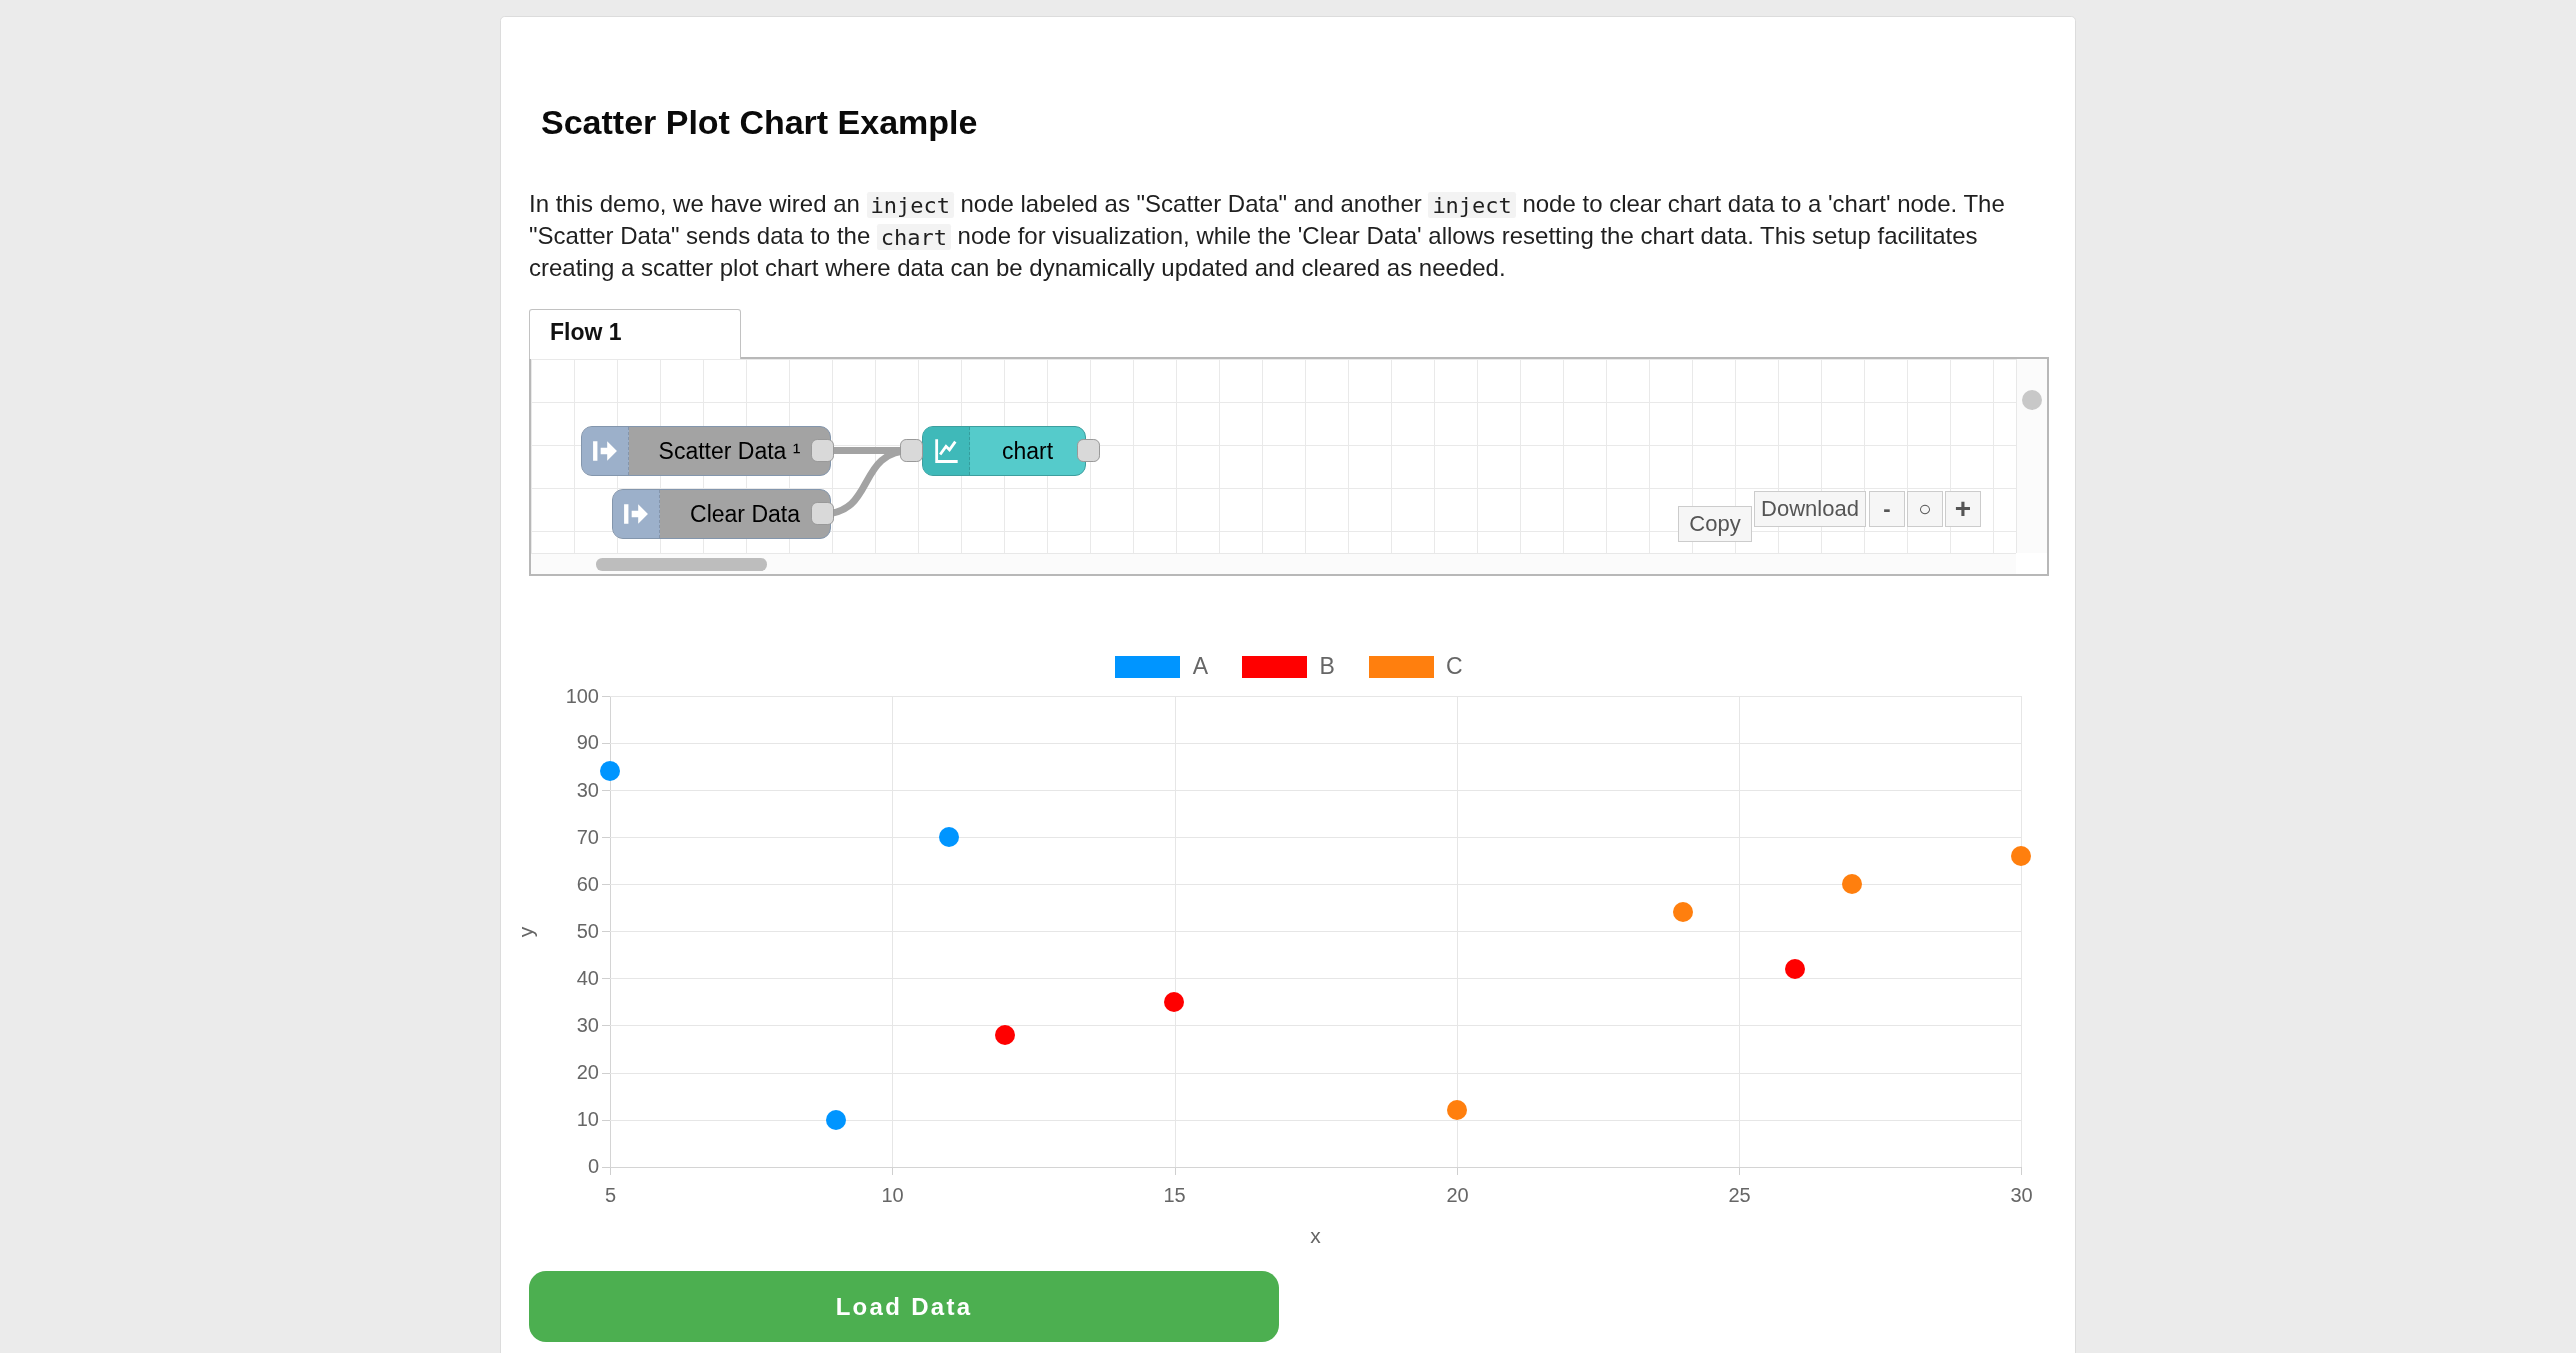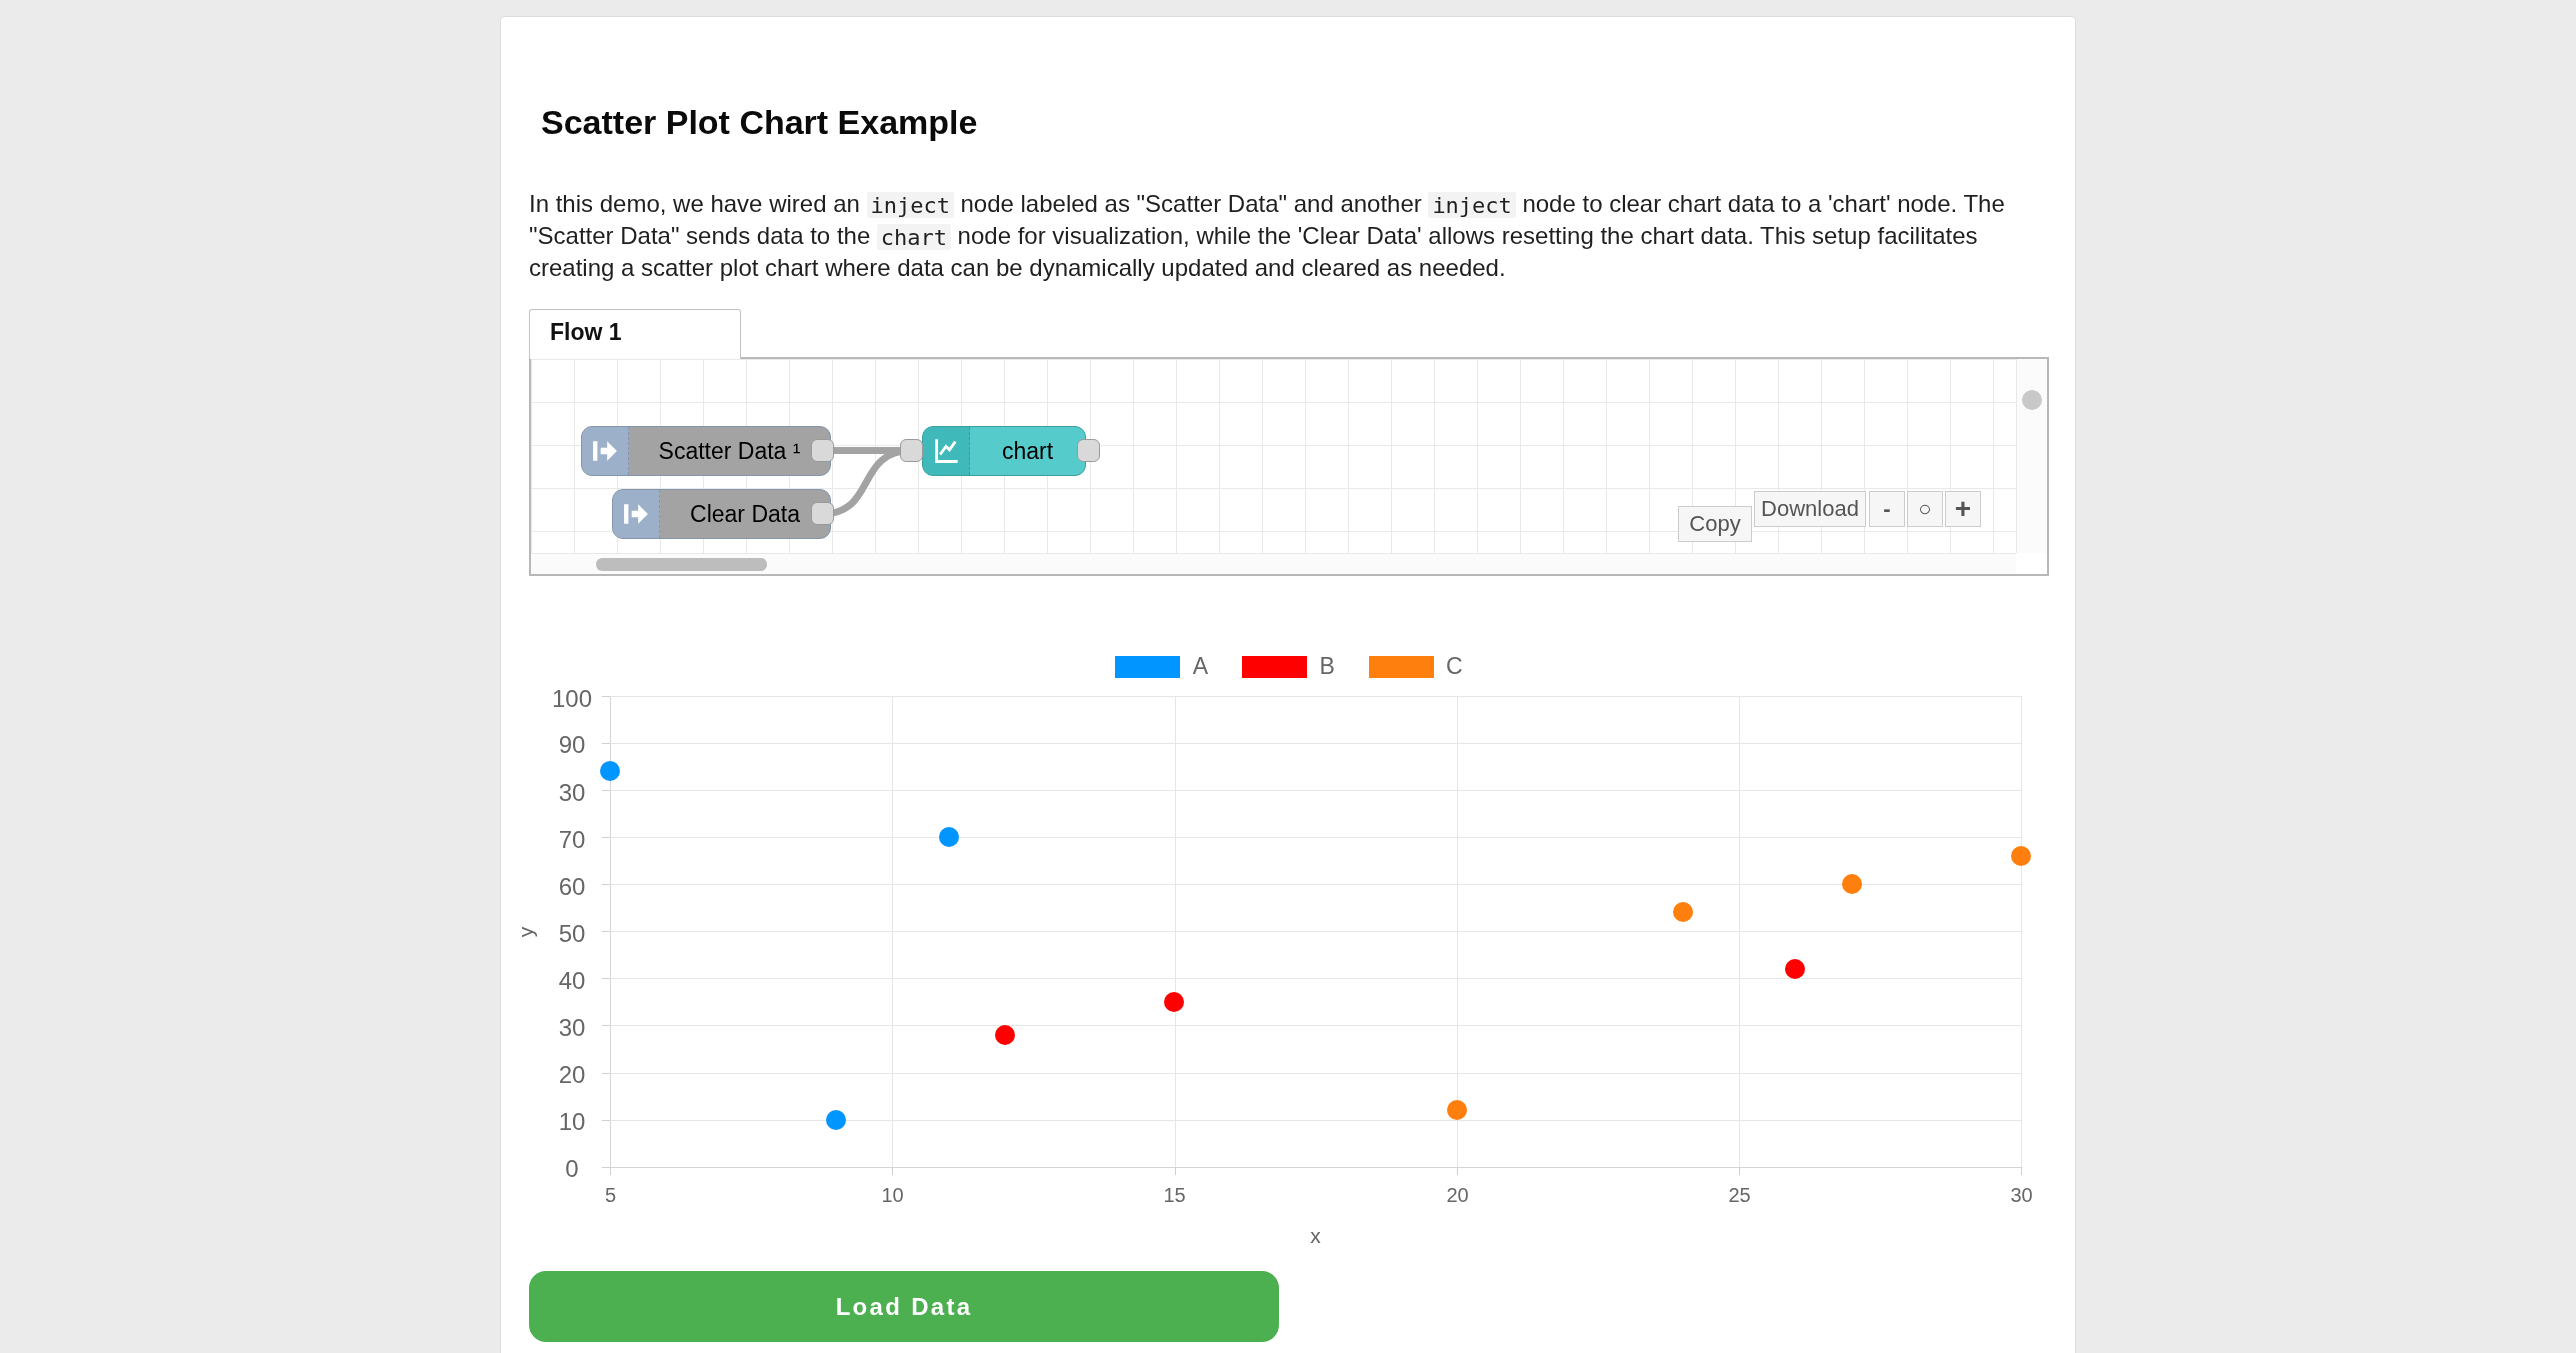--- a/index.html
+++ b/index.html
@@ -77,21 +77,21 @@
   .legend-item { display:flex; align-items:center; gap:12.4px; cursor:pointer; }
   .legend-swatch { width:65px; height:22px; }
   .legend-label { font-size:23px; color:#666; }
   .plot { position:absolute; left:109px; top:679px; width:1411px; height:471px; }
   .gridline-v { position:absolute; top:0; width:0.8px; height:100%; background:#e6e6e6; }
   .gridline-h { position:absolute; left:0; width:100%; height:0.8px; background:#e6e6e6; }
   .axisline { background:#d4d4d4; }
   .tick-v { position:absolute; width:0.8px; height:7.8px; top:471px; background:#cfcfcf; }
   .tick-h { position:absolute; height:0.8px; width:7.8px; left:-7.8px; background:#cfcfcf; }
   .x-tick-label { position:absolute; width:47px; text-align:center; font-size:20px; color:#666; top:488px; }
-  .y-tick-label { position:absolute; width:54px; text-align:center; font-size:24px; color:#666; right:1422px; }
+  .y-tick-label { position:absolute; width:54px; text-align:right; font-size:20px; color:#666; right:1422px; }
   .point { position:absolute; width:20px; height:20px; border-radius:50%; }
   .axis-title-y { position:absolute; left:20px; top:903px; font-size:21px; color:#666; transform:rotate(-90deg); }
   .axis-title-x { position:absolute; left:109px; top:1207px; width:1411px; text-align:center; font-size:21px; color:#666; }
   
   .action-btn {
     position:absolute; top:1254px; height:71px; border:none; border-radius:17px;
     color:#fff; font-size:24px; font-weight:600; letter-spacing:2.3px;
     font-family:"Liberation Sans", sans-serif; cursor:pointer;
   }
   .btn-load { left:28px; width:750px; }

